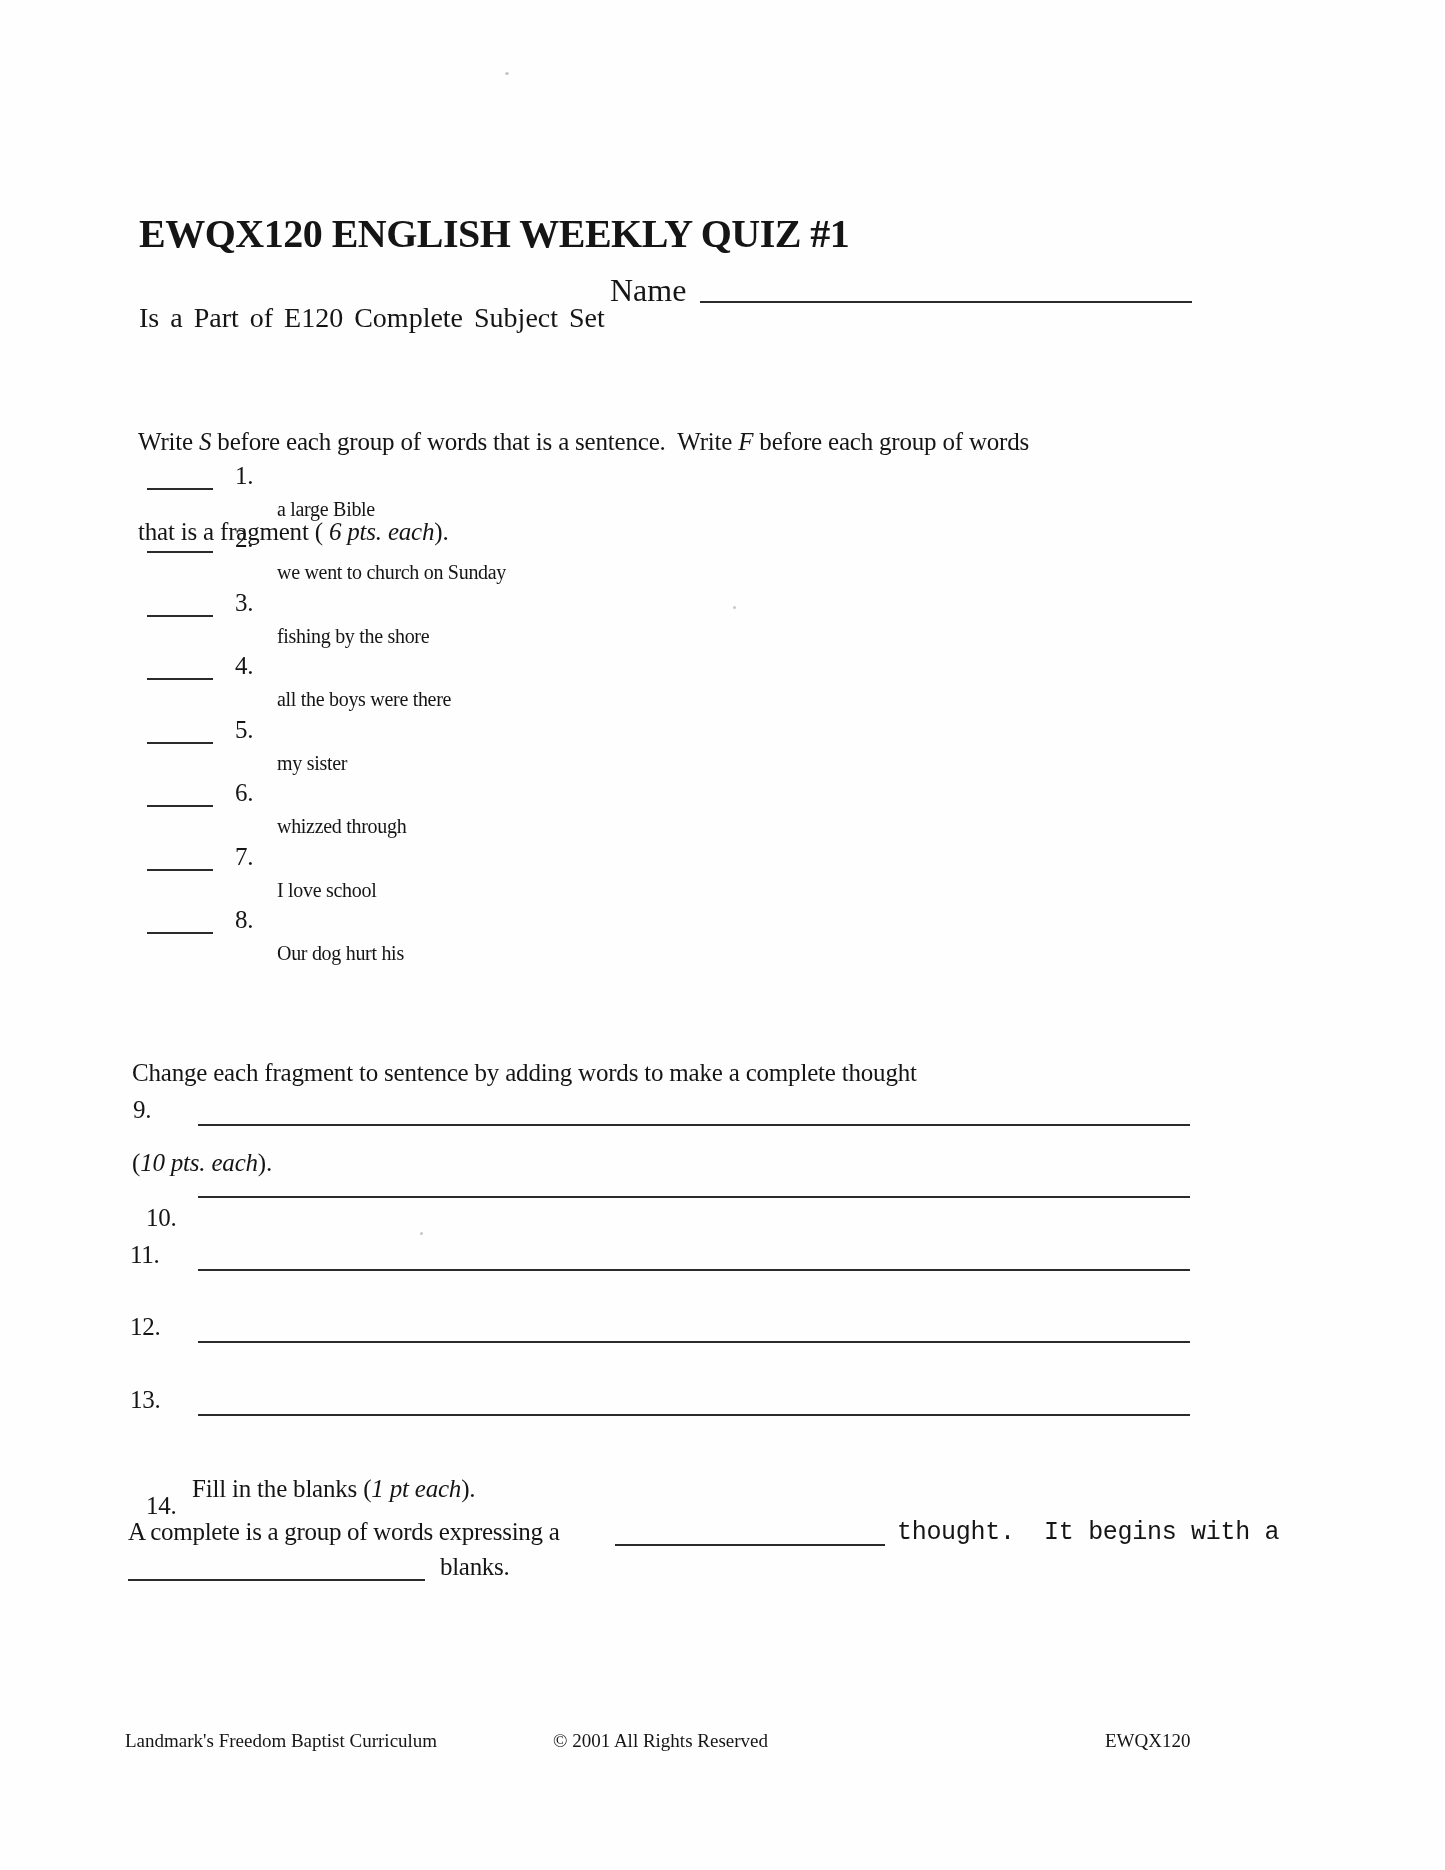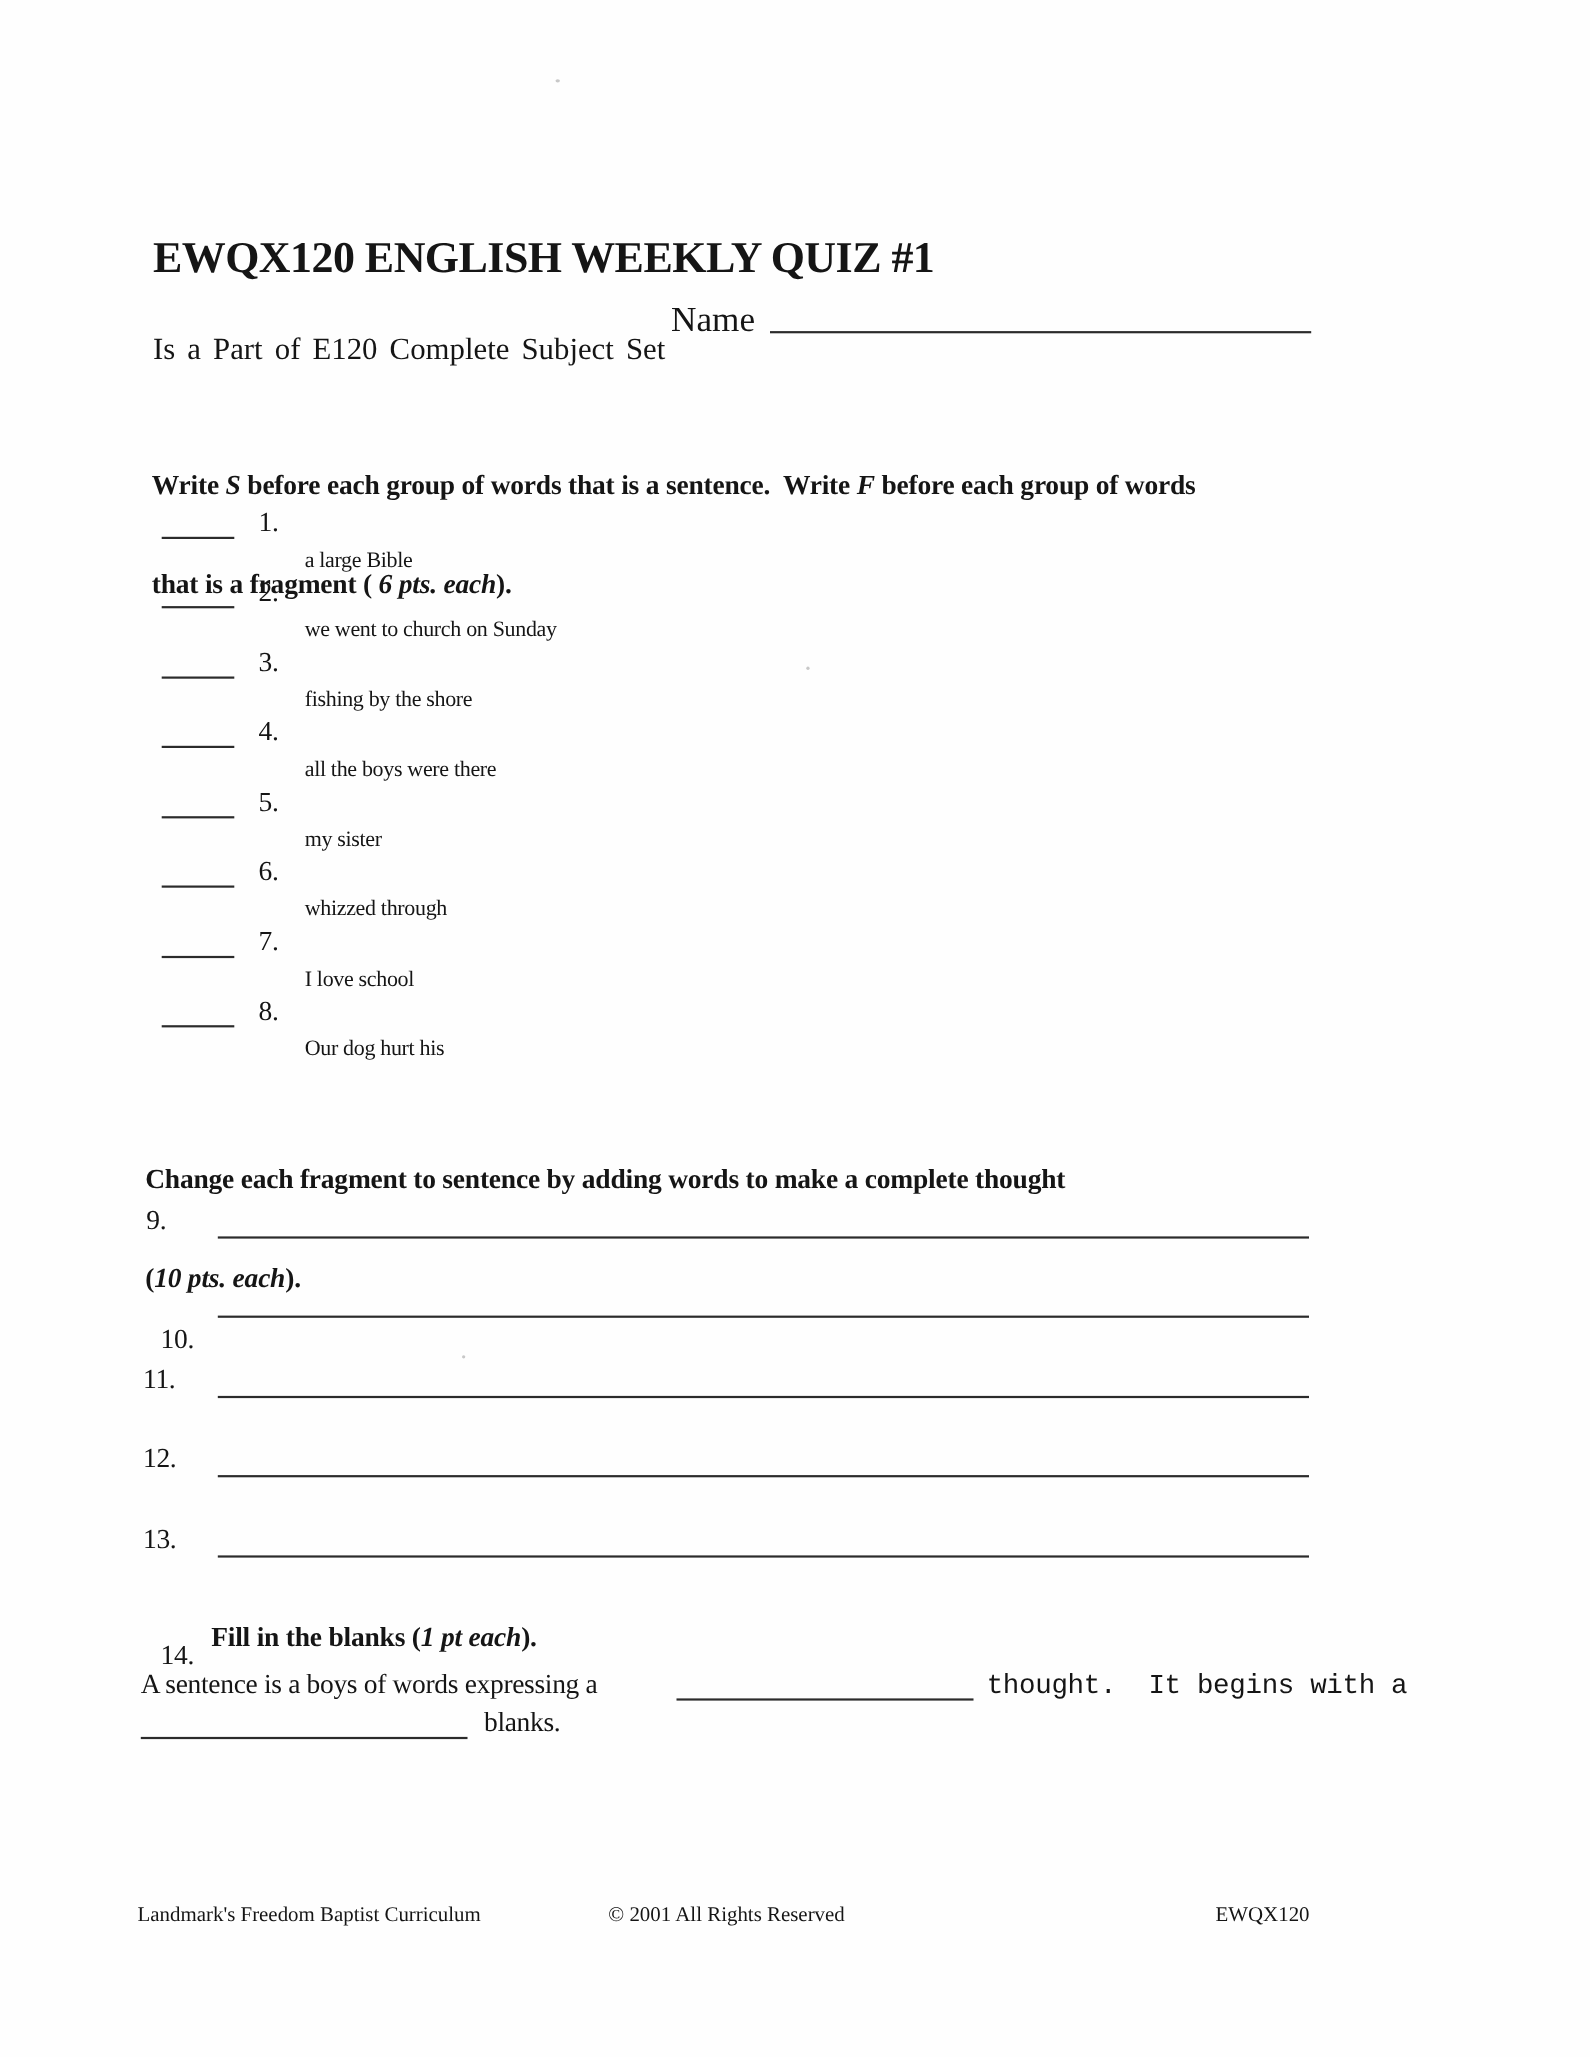--- a/index.html
+++ b/index.html
@@ -7,21 +7,21 @@
     width:1445px;height:1870px;
     background:#ffffff;
     font-family:"Liberation Serif", serif;
     color:#151515;
   }
   .page{position:relative;width:1445px;height:1870px;background:#fefefe;overflow:hidden;}
   .abs{position:absolute;white-space:pre;}
   .title{font-size:40px;font-weight:bold;letter-spacing:-0.5px;}
   .subtitle{font-size:28px;word-spacing:4px;}
   .name-label{font-size:32px;}
-  .instr{font-size:25px;font-weight:bold;line-height:30px;letter-spacing:-0.2px;}
+  .instr{font-size:25px;font-weight:normal;line-height:30px;letter-spacing:-0.2px;}
   .instr .em{font-style:italic;}
   .body-text{font-size:25px;letter-spacing:-0.3px;}
   .rule{position:absolute;height:0;border-bottom:2px solid #2b2b2b;}
   .row{position:absolute;left:0;width:1445px;height:34px;}
   .row .num{position:absolute;font-size:25px;letter-spacing:-0.3px;top:0;}
   .row .txt{position:absolute;font-size:20px;letter-spacing:-0.3px;top:0;margin-top:36px;}
   .row .blank{position:absolute;height:0;border-bottom:2px solid #2b2b2b;}
   .footer-text{font-size:19px;}
   .speck{position:absolute;background:#9a9a9a;border-radius:50%;opacity:.55;}
 </style>
@@ -109,21 +109,21 @@
   <div class="row" style="top:1386px;">
     <span class="num" style="left:130px;">13.</span>
     <span class="blank" style="left:198px;width:992px;top:28px;"></span>
   </div>
 
   <div class="abs" style="left:130px;top:1474px;">
     <span class="body-text">14.</span>
   </div>
   <div class="abs instr" style="left:192px;top:1474px;"><span>Fill in the blanks (</span><span class="em">1 pt each</span><span>).</span></div>
 
-  <div class="abs body-text" style="left:128px;top:1518px;">A sentence is a boys of words expressing a</div>
+  <div class="abs body-text" style="left:128px;top:1518px;">A complete is a group of words expressing a</div>
   <div class="rule" style="left:615px;top:1544px;width:270px;"></div>
   <div class="abs body-text" style="left:897px;top:1518px;font-family:Liberation Mono, monospace;">thought.  It begins with a</div>
   <div class="rule" style="left:128px;top:1579px;width:297px;"></div>
   <div class="abs body-text" style="left:440px;top:1553px;">blanks.</div>
 
   <div class="abs footer-text" style="left:125px;top:1730px;">Landmark's Freedom Baptist Curriculum</div>
   <div class="abs footer-text" style="left:553px;top:1730px;">© 2001 All Rights Reserved</div>
   <div class="abs footer-text" style="left:1105px;top:1730px;">EWQX120</div>
 
 </div>

